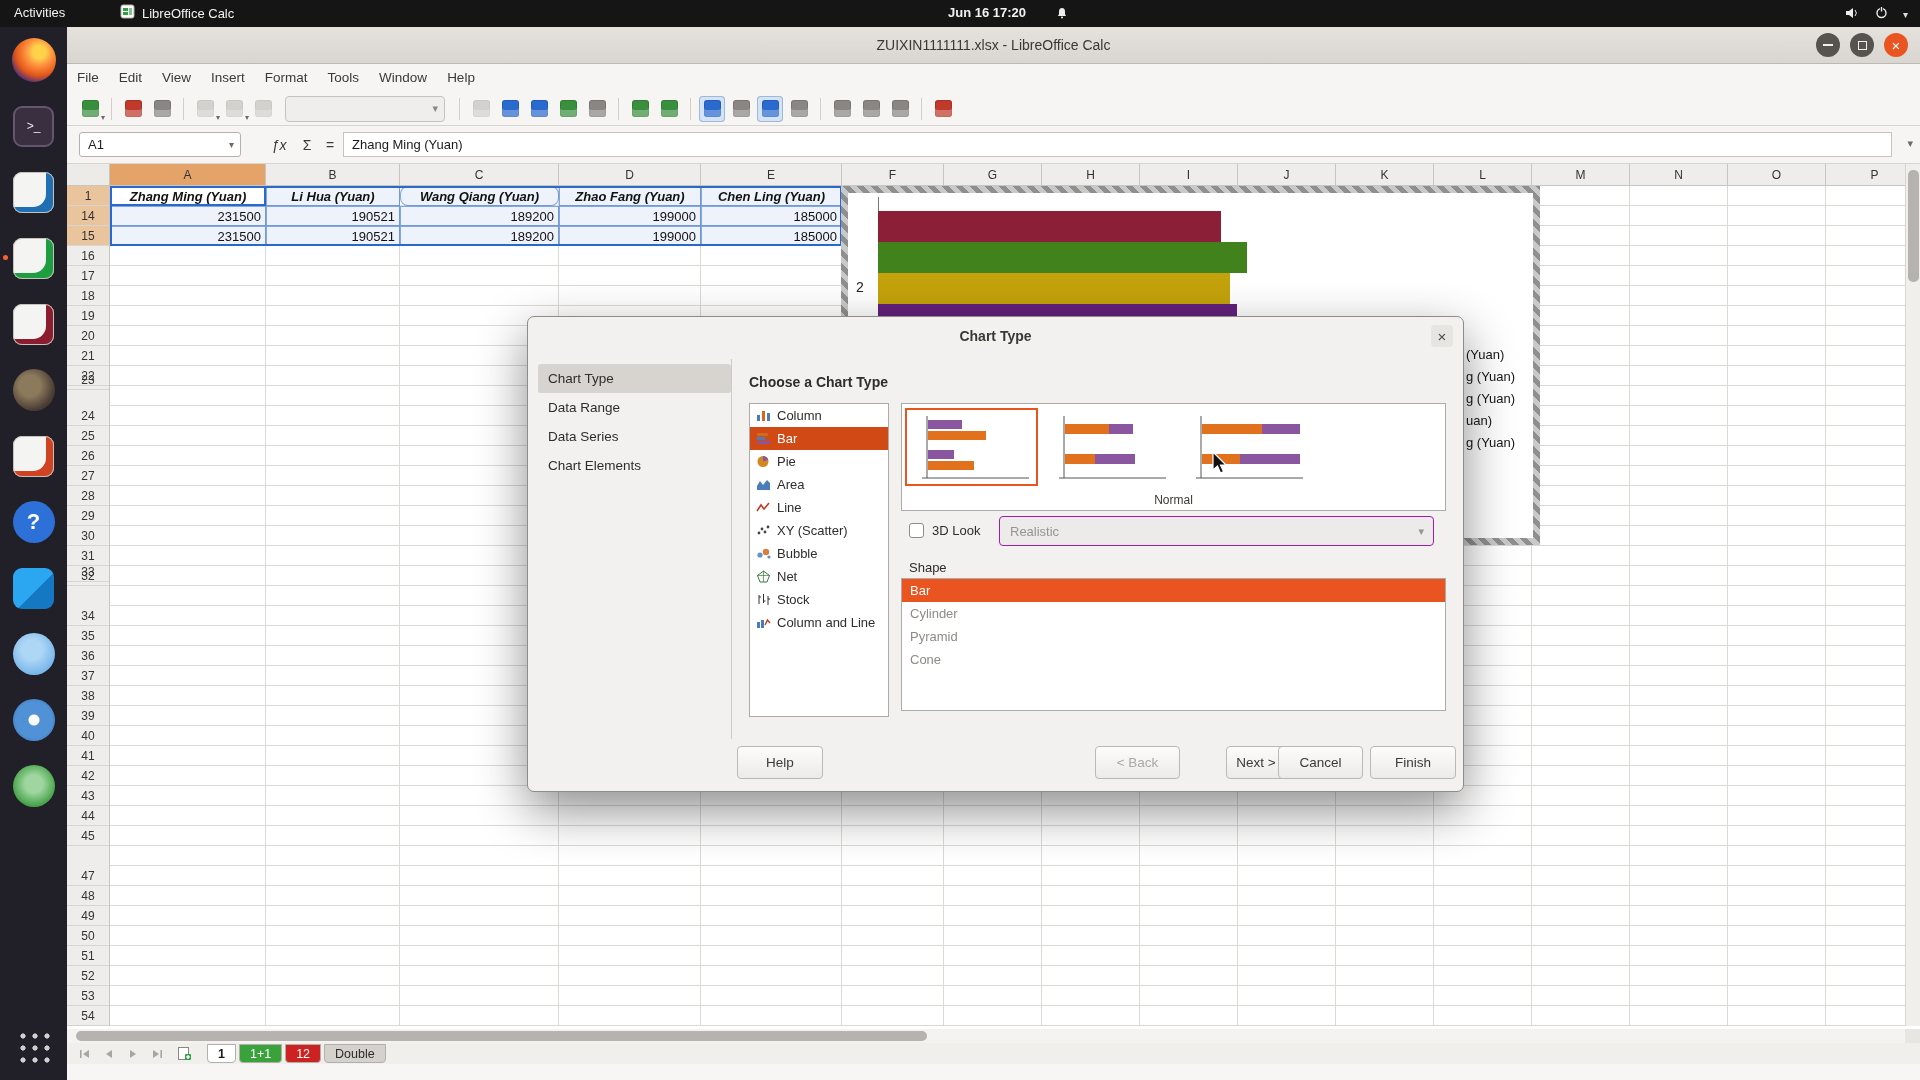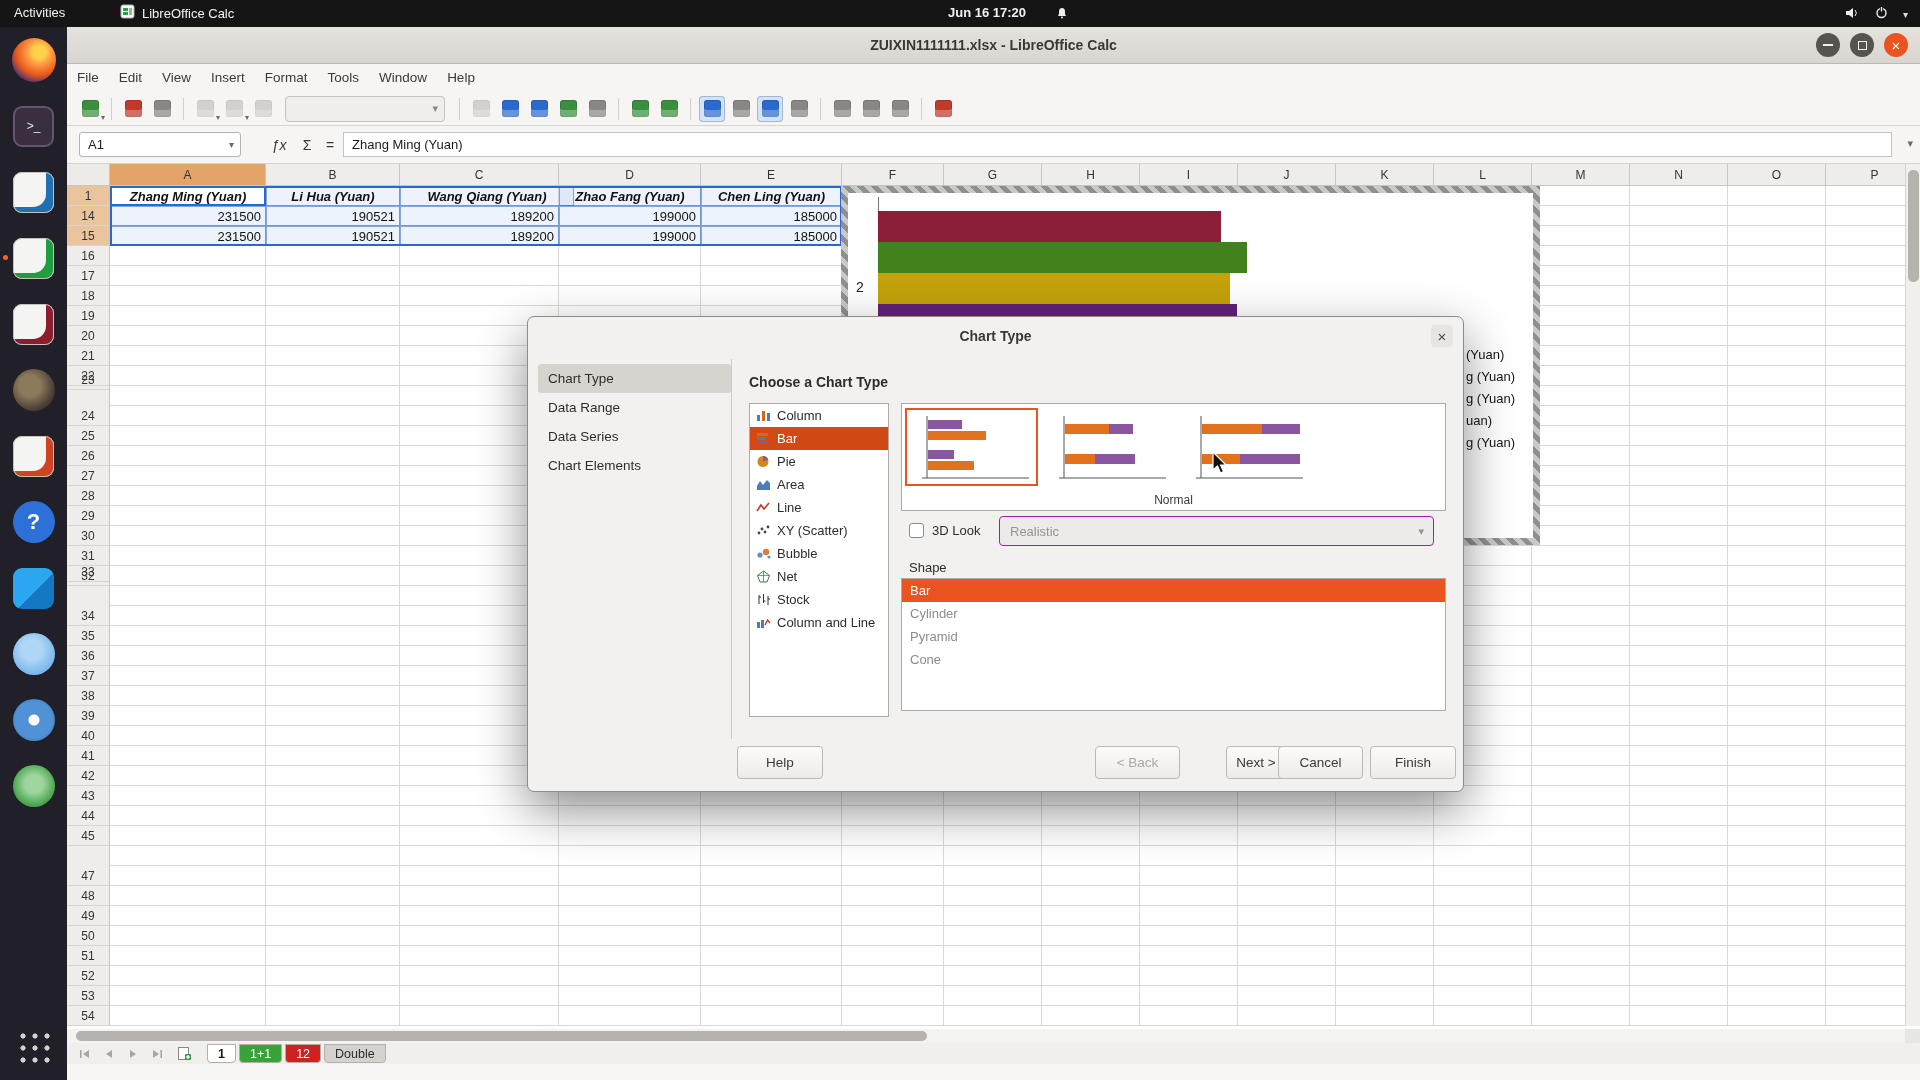--- a/index.html
+++ b/index.html
@@ -30,21 +30,21 @@
   .di-help .ic{width:42px;height:42px;border-radius:50%;background:#2d70d8;font-weight:700;font-size:22px;}
   .di-vscode .ic{width:41px;height:41px;border-radius:9px;background:linear-gradient(135deg,#2aa7f0 55%,#1479c2 55%);}
   .di-files-app .ic{width:42px;height:42px;border-radius:50%;background:radial-gradient(circle at 45% 40%,#aed6f5 0 30%,#79b8ea 70%);}
   .di-chromium .ic{width:42px;height:42px;border-radius:50%;background:radial-gradient(circle,#fdfdfd 0 17%,#5191d6 20% 60%,#2f6bb0 100%);}
   .di-software-center .ic{width:42px;height:42px;border-radius:50%;background:radial-gradient(circle at 50% 45%,#9fd6a0 0 28%,#46a34a 70%);}
   .dock-appgrid{margin-top:auto;margin-bottom:16px;width:34px;height:34px;background-image:radial-gradient(circle,#cfcfcf 2.3px,transparent 2.9px);background-size:12px 12px;background-position:0 0;}
 
   
   .window{position:absolute;left:67px;top:27px;width:1853px;height:1053px;background:#fff;z-index:10;}
   .titlebar{position:absolute;left:0;top:0;width:100%;height:37px;background:linear-gradient(#e5e1dd,#d9d5d1);border-bottom:1px solid #bdb8b3;}
-  .wtitle{display:block;line-height:37px;text-align:center;font-weight:700;font-size:14px;color:#3b3733;}
+  .wtitle{display:block;line-height:37px;text-align:center;font-weight:400;font-size:14px;color:#3b3733;}
   .wbtns{position:absolute;right:12px;top:6px;display:flex;gap:10px;}
   .wbtn{width:24px;height:24px;border-radius:50%;display:flex;align-items:center;justify-content:center;background:#57534e;color:#f0efed;font-size:13px;}
   .wbtn.max i{display:block;width:9px;height:9px;border:1.5px solid #f0efed;}
   .wbtn.min i{display:block;width:10px;height:2px;background:#f0efed;}
   .wbtn.close{background:#e95420;color:#fff;font-size:15px;}
 
   .menubar{position:absolute;left:0;top:37px;width:100%;height:28px;background:#f6f5f3;display:flex;align-items:center;font-size:13.5px;color:#3b3a38;}
   .menu-item{padding:0 10px;line-height:28px;}
 
   .toolbar{position:absolute;left:0;top:65px;width:100%;height:34px;background:#f6f5f3;border-bottom:1px solid #d8d4cf;display:flex;align-items:center;padding-left:10px;gap:3px;}
@@ -399,21 +399,21 @@
         <div class="vline" style="left: 1127px;"></div>
         <div class="vline" style="left: 1225px;"></div>
         <div class="vline" style="left: 1323px;"></div>
         <div class="vline" style="left: 1421px;"></div>
         <div class="vline" style="left: 1519px;"></div>
         <div class="vline" style="left: 1617px;"></div>
         <div class="vline" style="left: 1715px;"></div>
         <div class="selbox"></div>
         <div class="cell hdr active" style="left: 0px; width: 156px; top: 0px;">Zhang Ming (Yuan)</div>
         <div class="cell hdr selected" style="left: 156px; width: 134px; top: 0px;">Li Hua (Yuan)</div>
-        <div class="cell hdr selected" style="left: 290px; width: 174px; top: 0px;">Wang Qiang (Yuan)</div>
+        <div class="cell hdr selected" style="left: 290px; width: 159px; top: 0px; border-radius: 8px;">Wang Qiang (Yuan)</div>
         <div class="cell hdr selected" style="left: 449px; width: 142px; top: 0px;">Zhao Fang (Yuan)</div>
         <div class="cell hdr selected" style="left: 591px; width: 141px; top: 0px;">Chen Ling (Yuan)</div>
         <div class="cell num selected" style="left: 0px; width: 156px; top: 20px;">231500</div>
         <div class="cell num selected" style="left: 156px; width: 134px; top: 20px;">190521</div>
         <div class="cell num selected" style="left: 290px; width: 159px; top: 20px;">189200</div>
         <div class="cell num selected" style="left: 449px; width: 142px; top: 20px;">199000</div>
         <div class="cell num selected" style="left: 591px; width: 141px; top: 20px;">185000</div>
         <div class="cell num selected" style="left: 0px; width: 156px; top: 40px;">231500</div>
         <div class="cell num selected" style="left: 156px; width: 134px; top: 40px;">190521</div>
         <div class="cell num selected" style="left: 290px; width: 159px; top: 40px;">189200</div>

